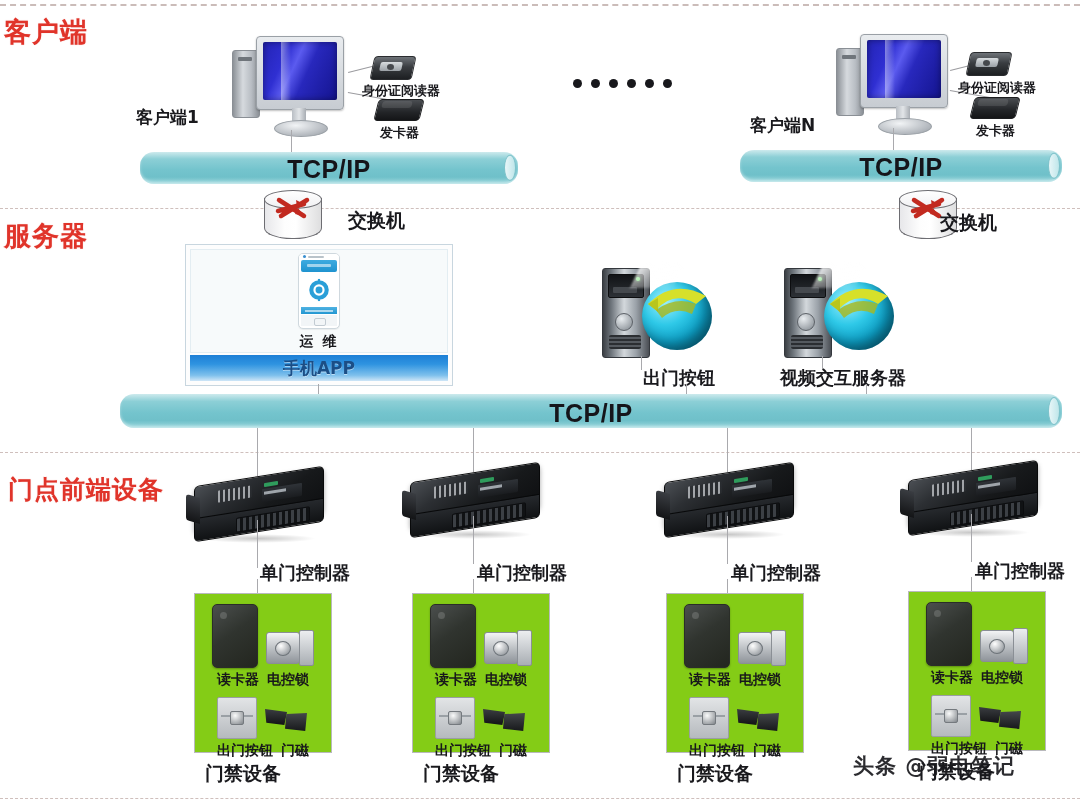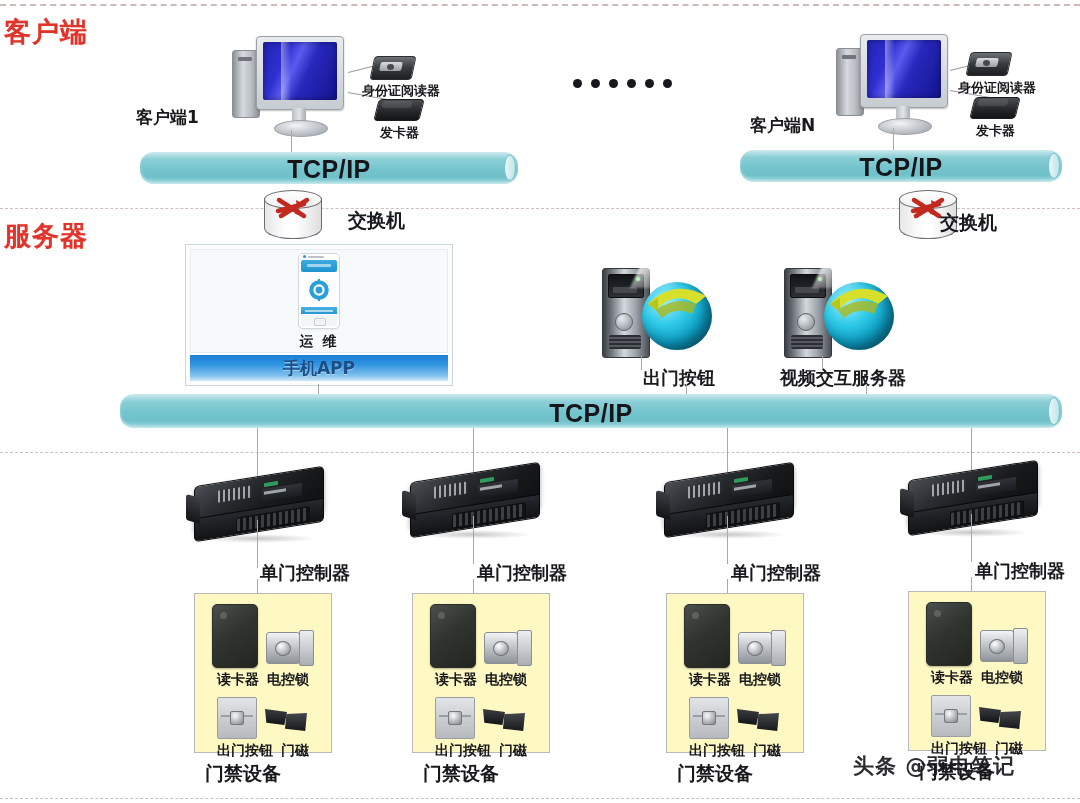--- a/index.html
+++ b/index.html
@@ -183,21 +183,21 @@
     background:linear-gradient(to bottom,#2f3338,#1a1c1f);border-radius:1px;}
   .ctrl .lbl:after{content:"";position:absolute;left:2px;top:3px;width:22px;height:3px;background:#9fa5ab;}
   .ctrl .grn{position:absolute;left:80px;top:6px;width:14px;height:4px;transform:skewY(-9deg);
     background:#2f9c5c;border-radius:1px;}
   .ctrl .side{position:absolute;left:2px;top:20px;width:14px;height:26px;transform:skewY(16deg);
     background:linear-gradient(to bottom,#3a3d42,#131416);border-radius:3px 0 0 3px;}
   .ctrl .shadow{position:absolute;left:16px;top:58px;width:116px;height:9px;border-radius:50%;
     background:radial-gradient(ellipse,rgba(0,0,0,.22),rgba(0,0,0,0) 70%);}
 
   
-  .acbox{position:absolute;background:#fef9c3;border:1px solid #b9b9bd;}
+  .acbox{position:absolute;background:#84cc16;border:1px solid #b9b9bd;}
   .ac-inner{position:absolute;left:0;top:0;right:0;bottom:0;padding:10px 6px 6px;}
   .ac-row{display:flex;align-items:flex-end;justify-content:center;gap:8px;}
   .ac-cap{display:flex;justify-content:center;gap:8px;margin-top:3px;}
   .ac-cap span{font-size:14px;font-weight:bold;color:#17171b;white-space:nowrap;
     font-family:"DejaVu Sans","Liberation Sans",sans-serif;}
   .reader{width:44px;height:62px;border-radius:5px;
     background:linear-gradient(145deg,#4b4f4d,#30342f 45%,#23261f 100%);
     border:1px solid #2a2d28;box-shadow:0 1px 2px rgba(0,0,0,.3);position:relative;}
   .reader:after{content:"";position:absolute;left:7px;top:7px;width:7px;height:7px;border-radius:50%;
     background:rgba(255,255,255,.16);}
@@ -233,20 +233,21 @@
 
 <div id="stage">
 
   <div class="sep" style="top:4px;"></div>
   <div class="sep thin" style="top:208px;"></div>
   <div class="sep thin" style="top:452px;"></div>
   <div class="sep thin" style="top:798px;"></div>
 
   <div class="sect-label" style="left:4px;top:14px;font-size:27px;">客户端</div>
   <div class="sect-label" style="left:4px;top:218px;font-size:27px;">服务器</div>
+  <div class="sect-label" style="left:8px;top:473px;font-size:25px;">门点前端设备</div>
 
   <div class="pc" style="left:232px;top:36px;">
     <div class="tower"></div>
     <div class="screen">
       <div class="glass"></div>
     </div>
     <div class="neck"></div>
     <div class="base"></div>
   </div>
   <div class="cap-cn" style="left:136px;top:106px;font-size:17px;">客户端1</div>

